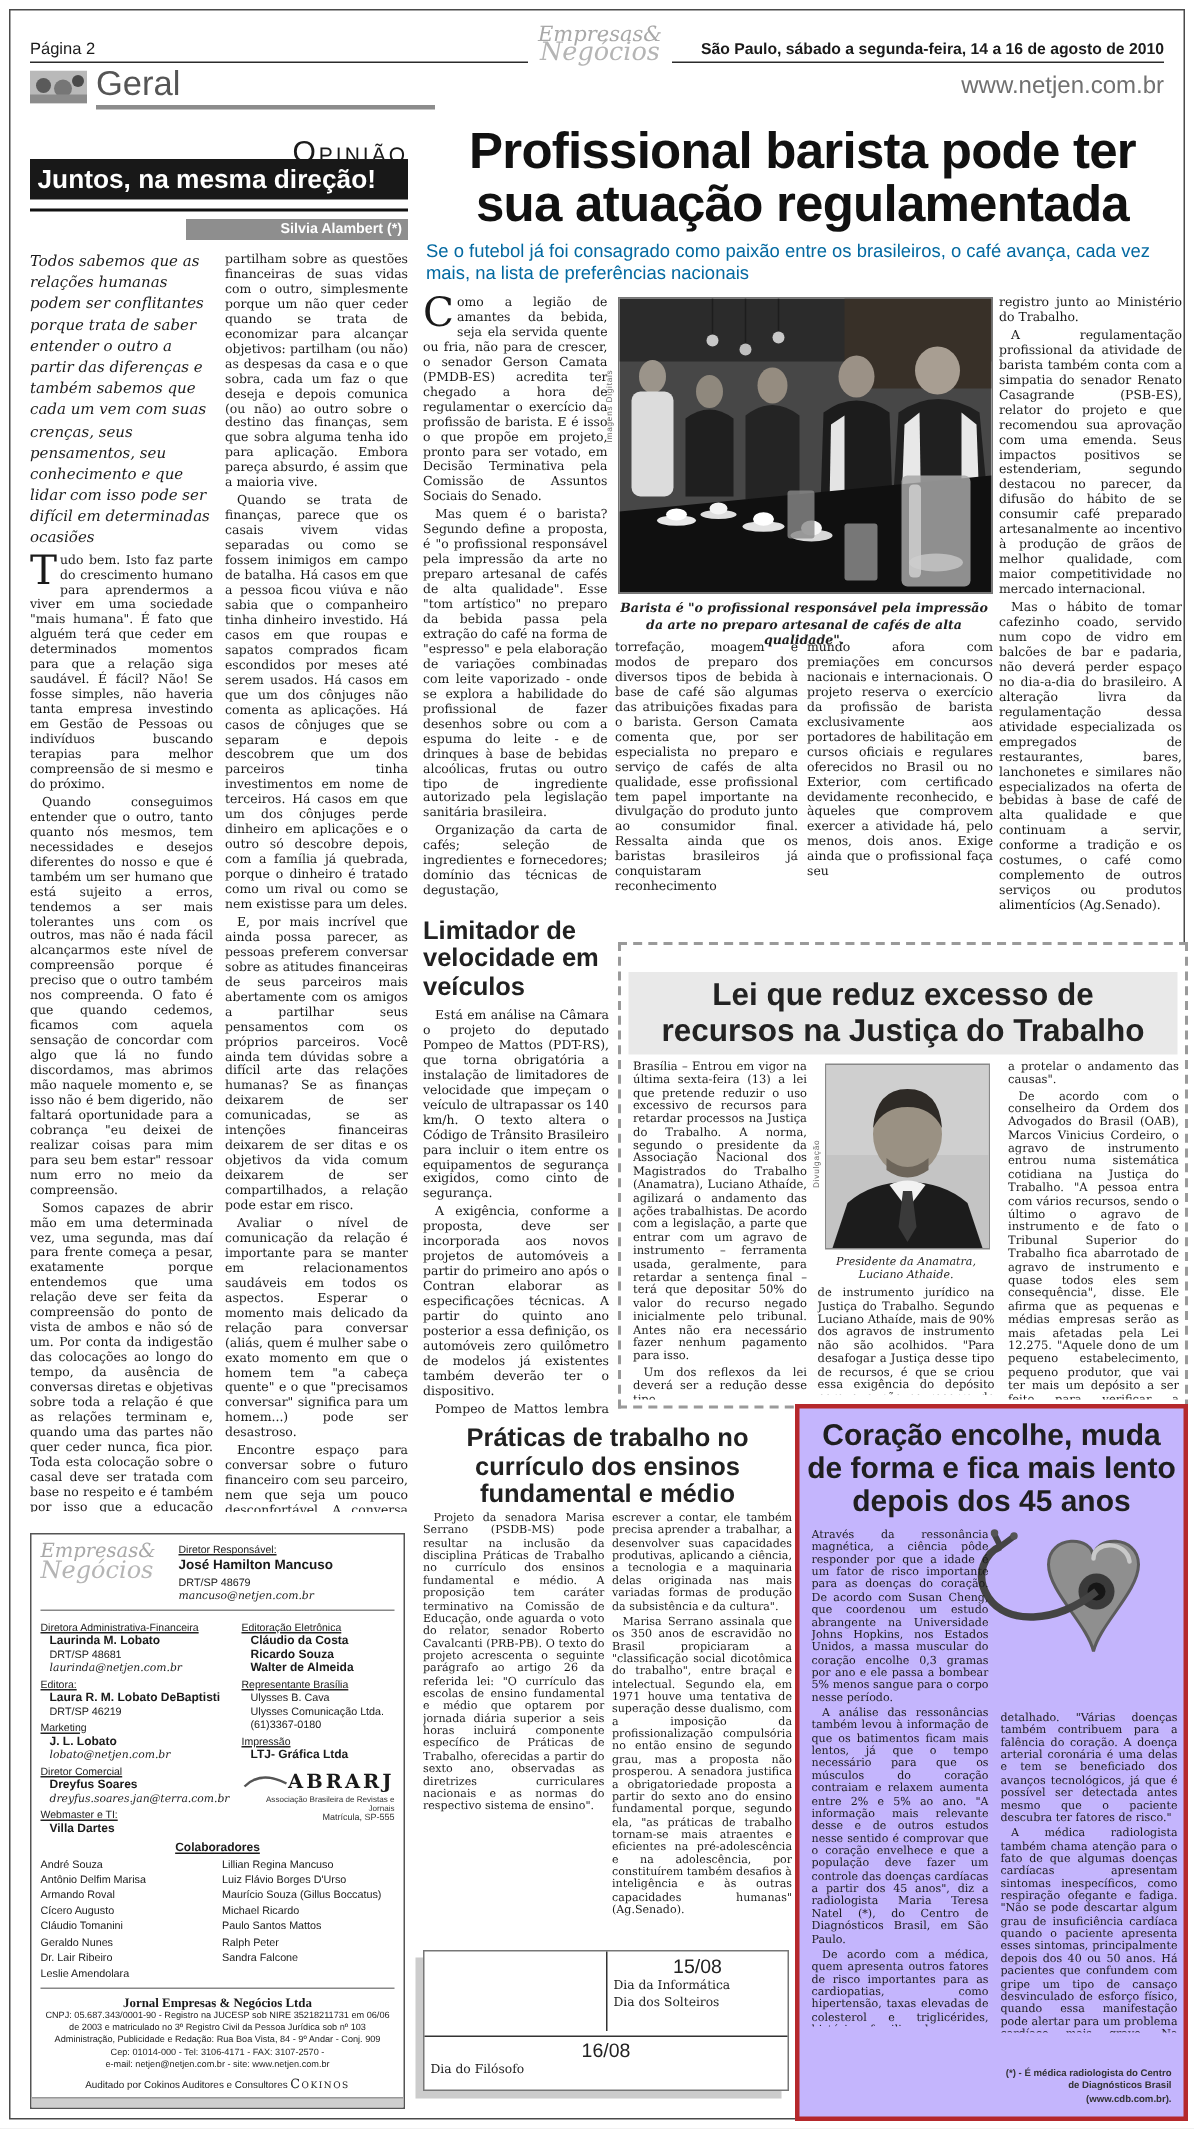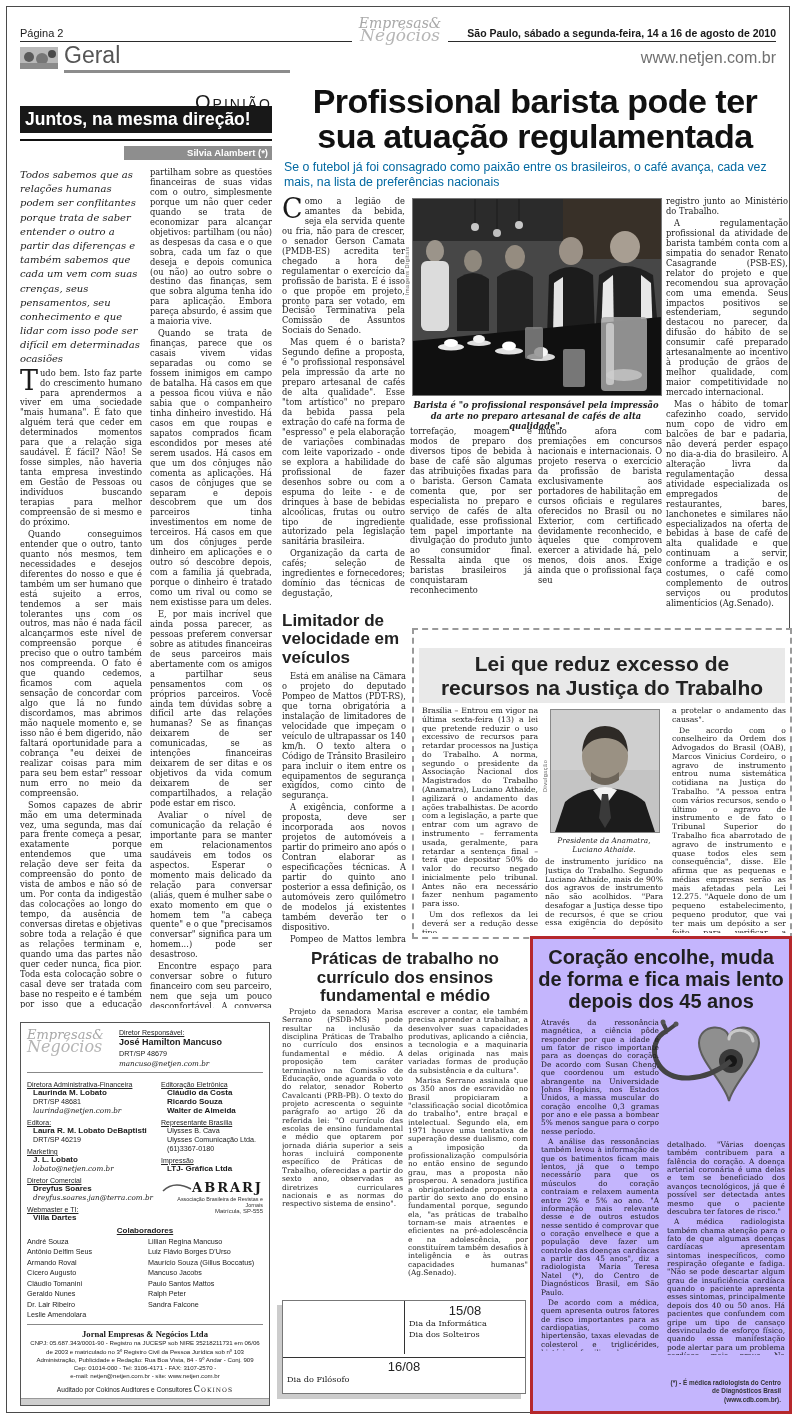--- a/index.html
+++ b/index.html
@@ -363,33 +363,33 @@
             </svg><span class="aname">ABRARJ</span>
           <div class="adesc">Associação Brasileira de Revistas e Jornais</div>
           <div class="areg">Matrícula, SP-555</div>
         </div>
       </div>
     </div>
     <div class="collab-h">Colaboradores</div>
     <div class="collab-cols">
       <div class="mcol">
         <div>André Souza</div>
-        <div>Antônio Delfim Seus</div>
+        <div>Antônio Delfim Marisa</div>
         <div>Armando Roval</div>
         <div>Cícero Augusto</div>
         <div>Cláudio Tomanini</div>
         <div>Geraldo Nunes</div>
         <div>Dr. Lair Ribeiro</div>
         <div>Leslie Amendolara</div>
       </div>
       <div class="mcol">
         <div>Lillian Regina Mancuso</div>
         <div>Luiz Flávio Borges D'Urso</div>
         <div>Maurício Souza (Gillus Boccatus)</div>
-        <div>Mancuso Jacobs</div>
+        <div>Michael Ricardo</div>
         <div>Paulo Santos Mattos</div>
         <div>Ralph Peter</div>
         <div>Sandra Falcone</div>
       </div>
     </div>
     <hr>
     <div class="companyname">Jornal Empresas &amp; Negócios Ltda</div>
     <div class="companyline">CNPJ: 05.687.343/0001-90 - Registro na JUCESP sob NIRE 35218211731 em 06/06 de 2003 e matriculado no 3º Registro Civil da Pessoa Jurídica sob nº 103</div>
     <div class="companyline">Administração, Publicidade e Redação: Rua Boa Vista, 84 - 9º Andar - Conj. 909</div>
     <div class="companyline">Cep: 01014-000 - Tel: 3106-4171 - FAX: 3107-2570 -</div>

